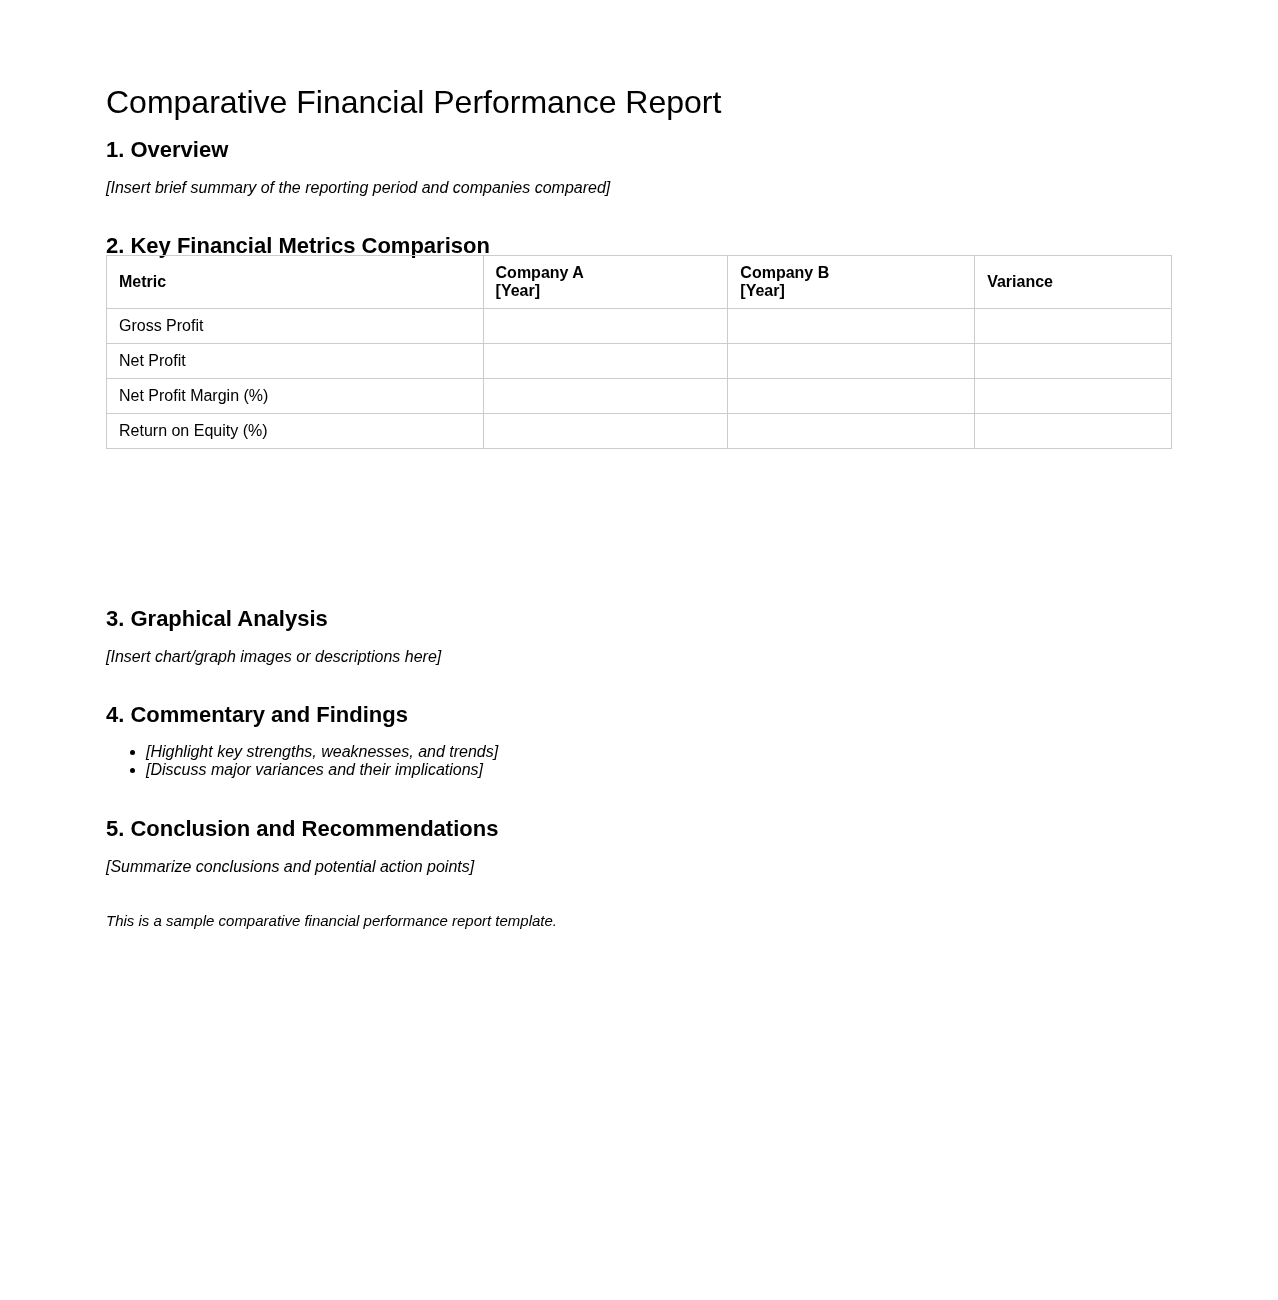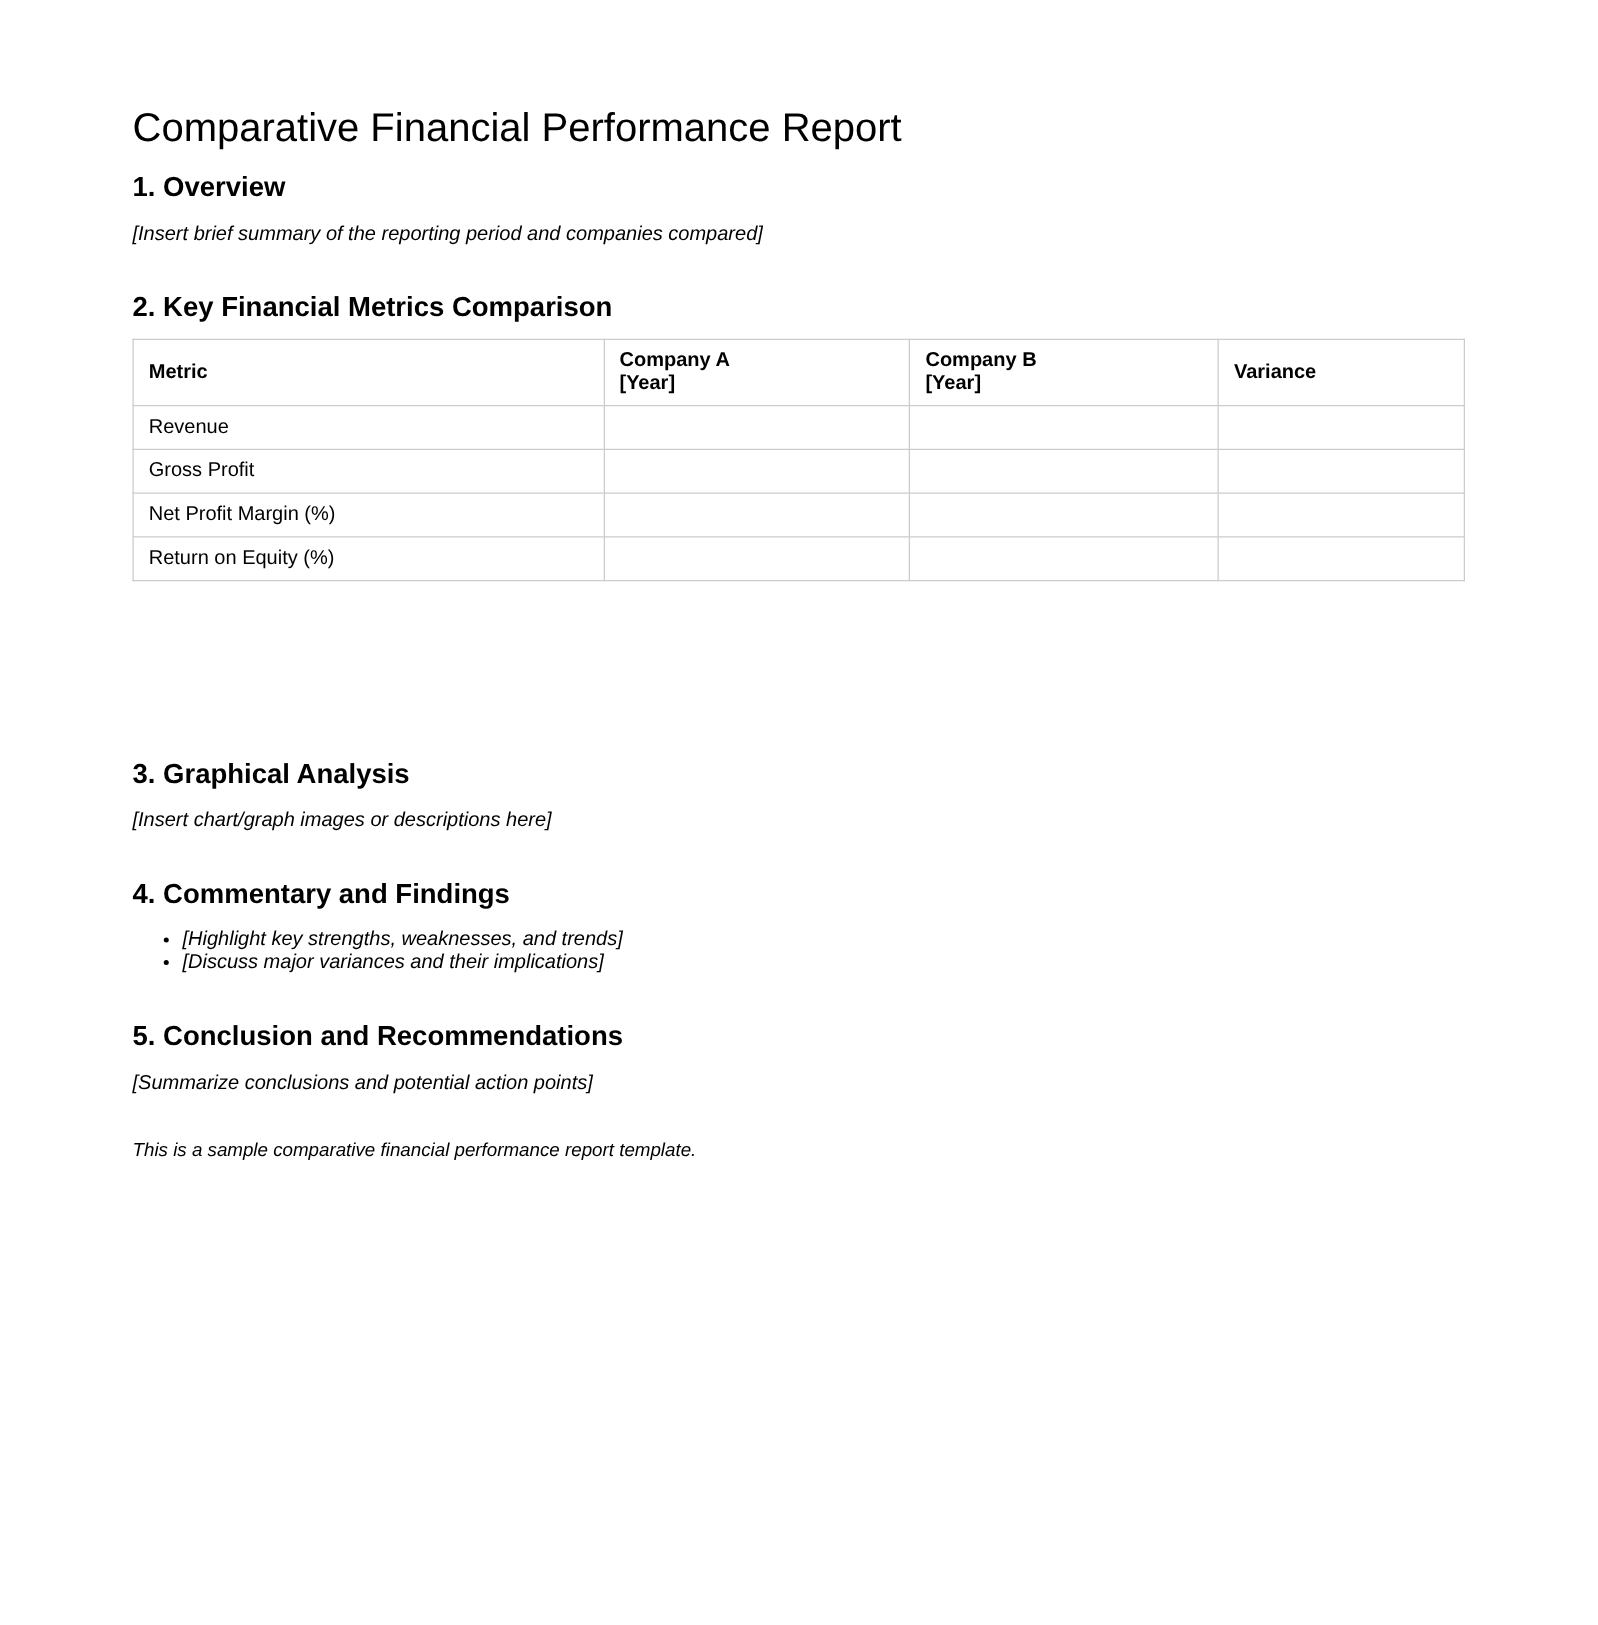--- a/index.html
+++ b/index.html
@@ -17,21 +17,21 @@
     h2 {
       position: absolute; left: 0; margin: 0;
       font-size: 22px; font-weight: bold; line-height: 26px; white-space: nowrap;
     }
     .ph {
       position: absolute; left: 0; margin: 0;
       font-size: 16px; font-style: italic; line-height: 20px; white-space: nowrap;
     }
     .note { font-size: 15px; }
     table {
-      position: absolute; left: 0; top: 271px;
+      position: absolute; left: 0; top: 255px;
       width: 1066px; border-collapse: collapse; font-size: 16px; padding-left: 20px;
     }
     td, th {
       border: 1px solid #cccccc; padding: 0 12px;
       text-align: left; vertical-align: middle;
     }
     th { font-weight: bold; height: 52px; line-height: 18px; }
     td { height: 34px; }
     ul {
       position: absolute; left: 0; top: 743px; margin: 0;
@@ -60,27 +60,27 @@
     <thead>
       <tr>
         <th><span>Metric</span></th>
         <th><span>Company A</span><br><span>[Year]</span></th>
         <th><span>Company B</span><br><span>[Year]</span></th>
         <th><span>Variance</span></th>
       </tr>
     </thead>
     <tbody>
       <tr>
-        <td>Revenue</td>
+        <td>Gross Profit</td>
         <td></td>
         <td></td>
         <td></td>
       </tr>
       <tr>
-        <td>Gross Profit</td>
+        <td>Net Profit</td>
         <td></td>
         <td></td>
         <td></td>
       </tr>
       <tr>
         <td>Net Profit Margin (%)</td>
         <td></td>
         <td></td>
         <td></td>
       </tr>

